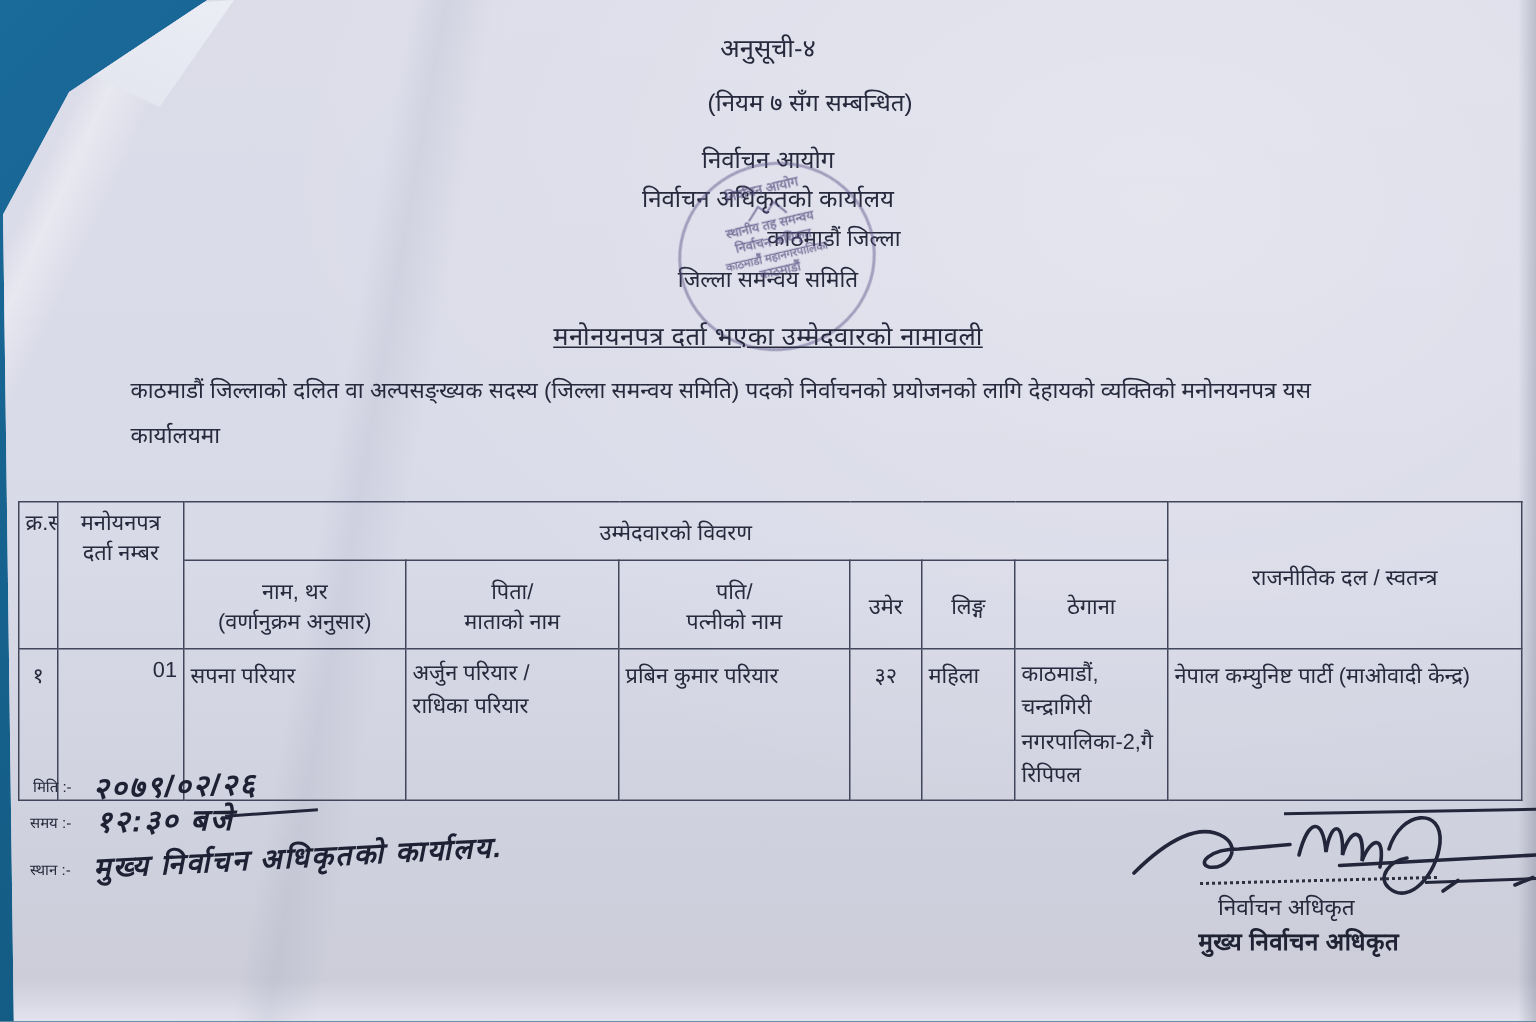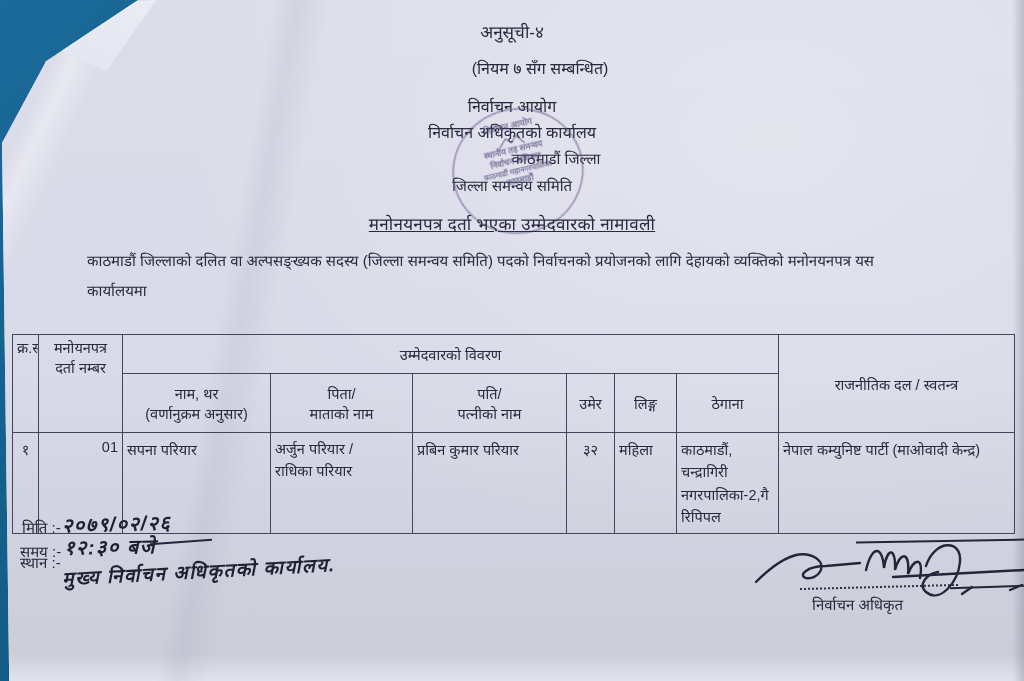--- a/index.html
+++ b/index.html
@@ -53,21 +53,21 @@
   tr.h1 th{height:34px;}
   tr.h2 th{height:54px;}
   tr.data td{height:92px;}
   th.vt{vertical-align:top;padding-top:8px;}
   td.c-sn{text-align:center;}
   td.c-reg{text-align:right;padding-right:6px;}
   td.c-age{text-align:center;padding-top:10px;}
   td.c-addr{padding-top:26px;line-height:1.55;}
   td.c-fm{line-height:1.5;}
   
-  .flabel{position:absolute;font-size:15px;color:#262a3c;}
+  .flabel{position:absolute;font-size:10px;color:#262a3c;}
   .hand{position:absolute;font-size:20px;color:#1e2134;font-style:italic;
         letter-spacing:1.5px;font-weight:bold;}
   .hw-date{left:62px;top:510px;transform:rotate(-1.5deg);}
   .hw-time{left:64px;top:533px;transform:rotate(-1deg);}
   .hw-place{left:62px;top:556px;width:360px;transform:rotate(-3deg);font-size:19px;}
   .pen-stroke{position:absolute;background:#23263a;height:2px;}
   .ps-time{left:150px;top:541px;width:62px;transform:rotate(-4deg);}
   .sig-topline{left:856px;top:540px;width:168px;transform:rotate(-1deg);height:1.6px;}
   .sig-rightline{left:950px;top:586px;width:74px;transform:rotate(-2deg);height:1.6px;}
   .sig-dotted{position:absolute;left:800px;top:586px;width:158px;border-bottom:2.5px dotted #2c2f40;
@@ -166,31 +166,32 @@
         <td>नेपाल कम्युनिष्ट पार्टी (माओवादी केन्द्र)</td>
       </tr>
     </tbody>
       </table>
 
     <div class="flabel" style="left:22px;top:517px;">मिति :-</div>
     <div class="hand hw-date">२०७९/०२/२६</div>
     <div class="flabel" style="left:20px;top:541px;">समय :-</div>
     <div class="hand hw-time">१२:३० बजे</div>
     <div class="pen-stroke ps-time"></div>
-    <div class="flabel" style="left:20px;top:552px;">स्थान :-</div>
+    <div class="flabel" style="left:20px;top:572px;">स्थान :-</div>
     <div class="hand hw-place">मुख्य निर्वाचन अधिकृतको कार्यालय.</div>
 
     <div class="pen-stroke sig-topline"></div>
     <svg class="sig-svg" width="280" height="80" viewBox="0 0 280 80">
       <g fill="none" stroke="#23263a" stroke-width="2.4" stroke-linecap="round">
         <path d="M8,52 C30,30 52,18 68,28 C80,36 70,50 58,48 C50,46 58,36 78,36 L112,33"></path>
         <path d="M118,40 C124,16 134,14 136,38 C139,18 148,16 147,40 C152,22 162,20 160,44 C166,28 176,26 172,48"></path>
         <path d="M178,36 C186,10 214,8 212,32 C210,52 192,74 178,62 C170,55 178,44 190,42"></path>
         <path d="M145,47 L276,40"></path>
         <path d="M214,64 l10,-7"></path>
         <path d="M262,60 l12,-5"></path>
       </g>
     </svg>
     <div class="sig-dotted"></div>
     <div class="pen-stroke sig-rightline"></div>
     <div class="officer">निर्वाचन अधिकृत</div>
+    <div class="chief">मुख्य निर्वाचन अधिकृत</div>
   </div>
 </div>
 
 </body></html>

